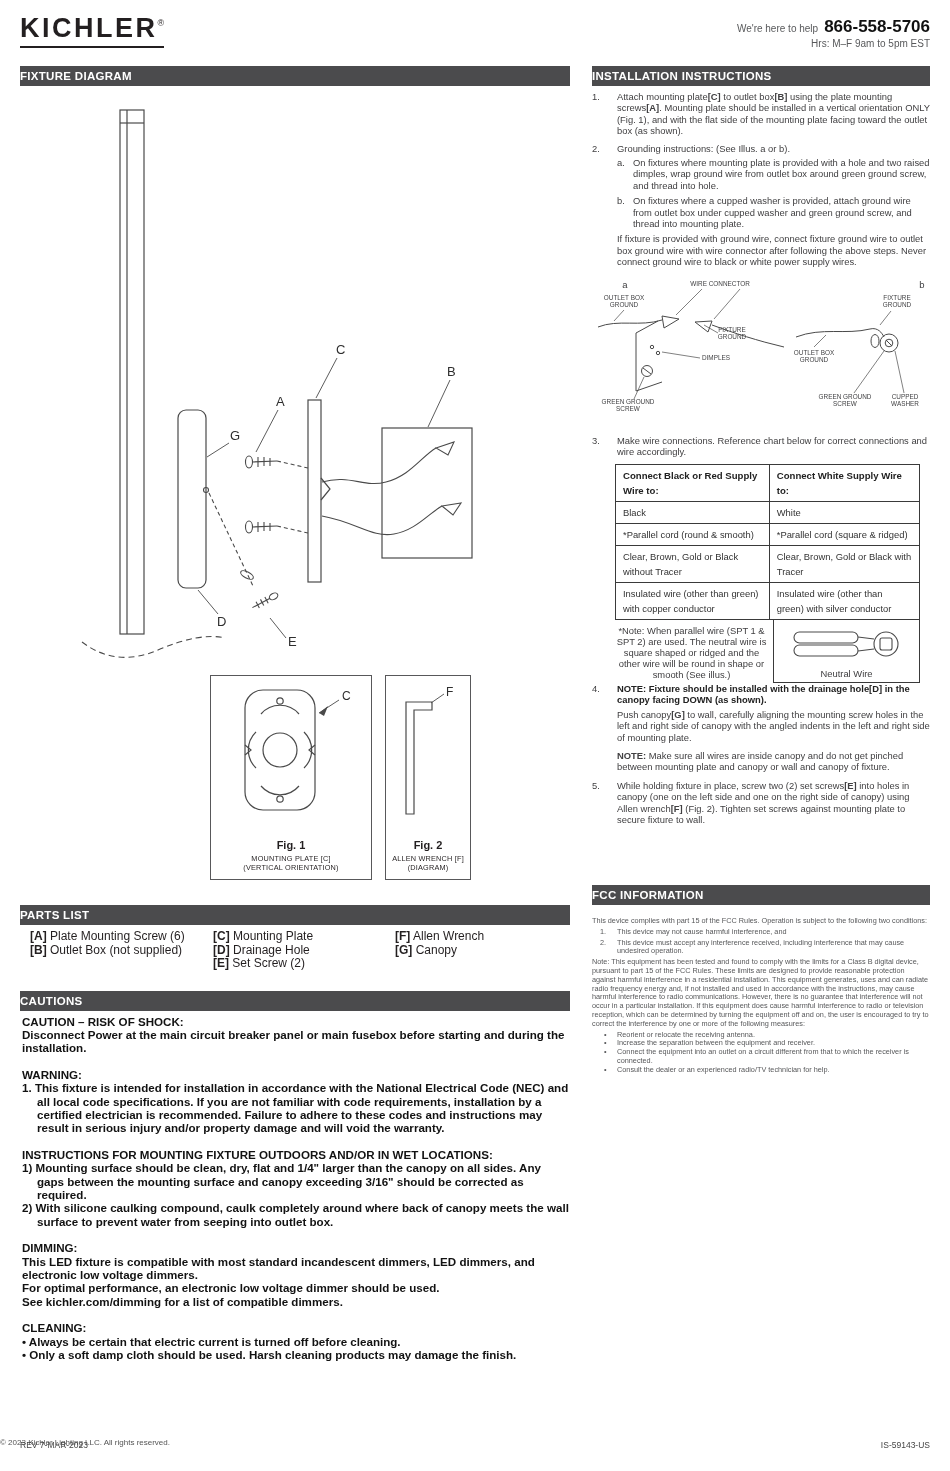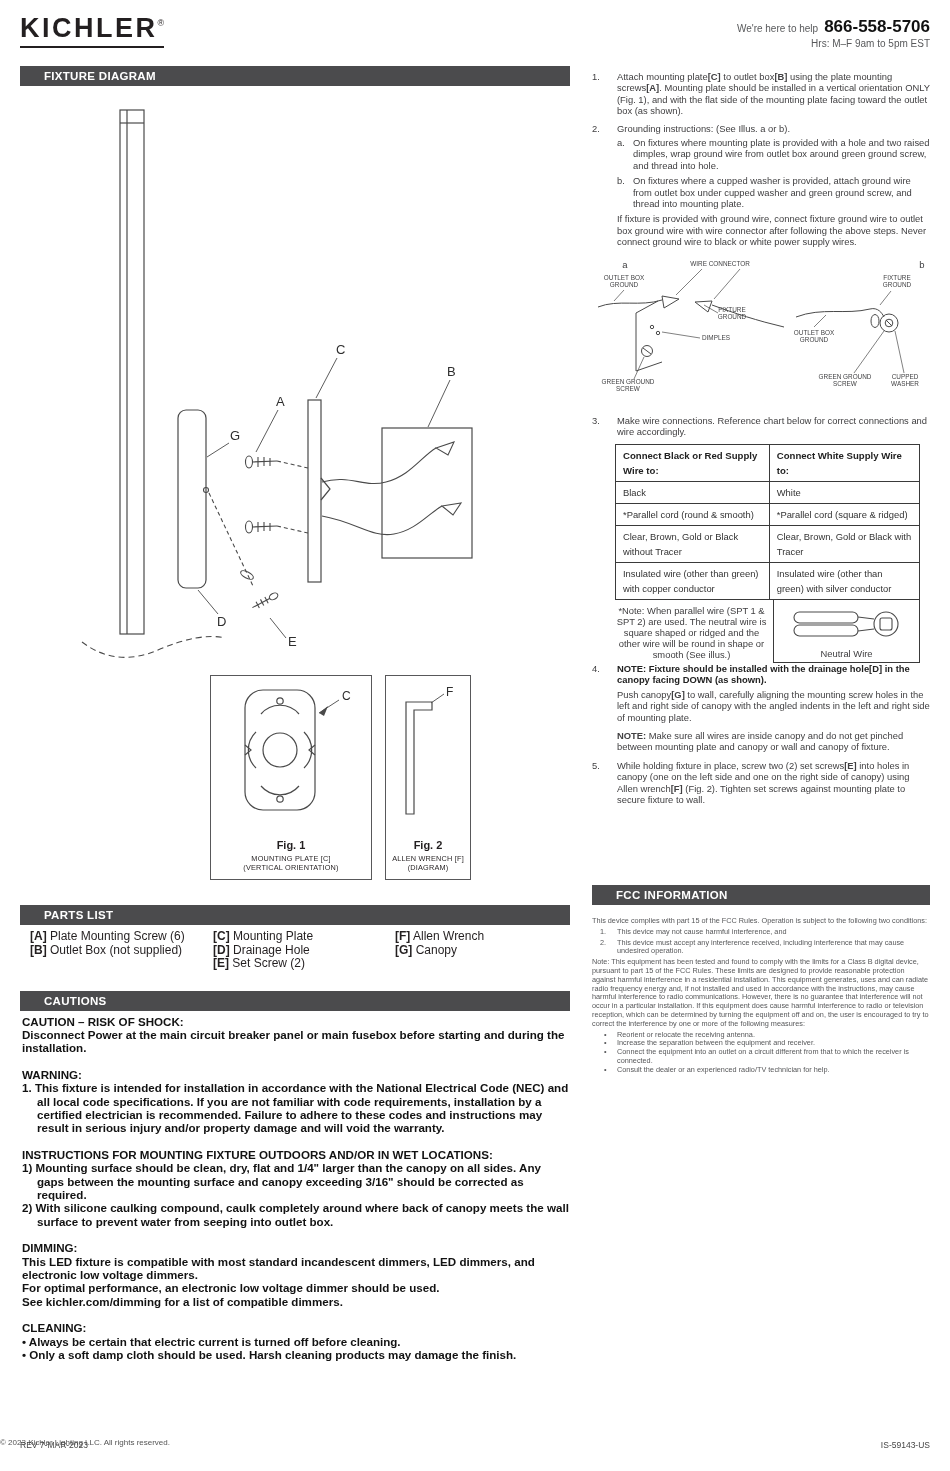--- a/index.html
+++ b/index.html
@@ -10,21 +10,21 @@
   
   .logo-block{position:absolute;top:15px;left:20px}
   .logo{font-size:27px;font-weight:700;letter-spacing:2.5px;line-height:1}
   .reg{font-size:9px;vertical-align:top;position:relative;top:3px}
   .logo-rule{height:1.5px;background:#231f20;margin-top:4px}
   .help-block{position:absolute;top:17px;right:20px;text-align:right}
   .help-line{font-size:10px;color:#58595b;white-space:nowrap}
   .phone{font-size:17px;font-weight:700;color:#111;margin-left:6px}
   .hours{font-size:10px;color:#58595b;margin-top:1px}
 
-  .bar{height:20px;line-height:20px;background:#4b4b4d;color:#fff;font-size:11.5px;font-weight:700;letter-spacing:.3px;padding-left:24px}
+  .bar{height:20px;line-height:20px;background:#4b4b4d;color:#fff;font-size:11.5px;font-weight:700;letter-spacing:.3px;}
 
   .col-left{position:absolute;top:66px;left:20px;width:550px}
   .col-right{position:absolute;top:66px;left:592px;width:338px;height:1390px}
 
   
   .diagram-region{position:relative;height:819px}
   .main-diagram{position:absolute;top:0;left:0;width:550px;height:585px}
   .figbox{position:absolute;top:589px;border:1px solid #58585a;background:#fff}
   .fig1{left:190px;width:162px;height:205px}
   .fig2{left:365px;width:86px;height:205px}
@@ -236,20 +236,21 @@
       <p>This LED fixture is compatible with most standard incandescent dimmers, LED dimmers, and electronic low voltage dimmers.</p>
       <p>For optimal performance, an electronic low voltage dimmer should be used.</p>
       <p>See kichler.com/dimming for a list of compatible dimmers.</p>
       <p class="cgap">CLEANING:</p>
       <p>• Always be certain that electric current is turned off before cleaning.</p>
       <p>• Only a soft damp cloth should be used. Harsh cleaning products may damage the finish.</p>
     </div>
   </div>
 
   <div class="col-right">
+    <div class="bar">INSTALLATION INSTRUCTIONS</div>
 
     <div class="steps">
       <div class="step">
         <div class="snum">1.</div>
         <div class="sbody">Attach mounting plate<b>[C]</b> to outlet box<b>[B]</b> using the plate mounting screws<b>[A]</b>. Mounting plate should be installed in a vertical orientation ONLY (Fig. 1), and with the flat side of the mounting plate facing toward the outlet box (as shown).</div>
       </div>
       <div class="step mb2">
         <div class="snum">2.</div>
         <div class="sbody">Grounding instructions: (See Illus. a or b).</div>
       </div>

